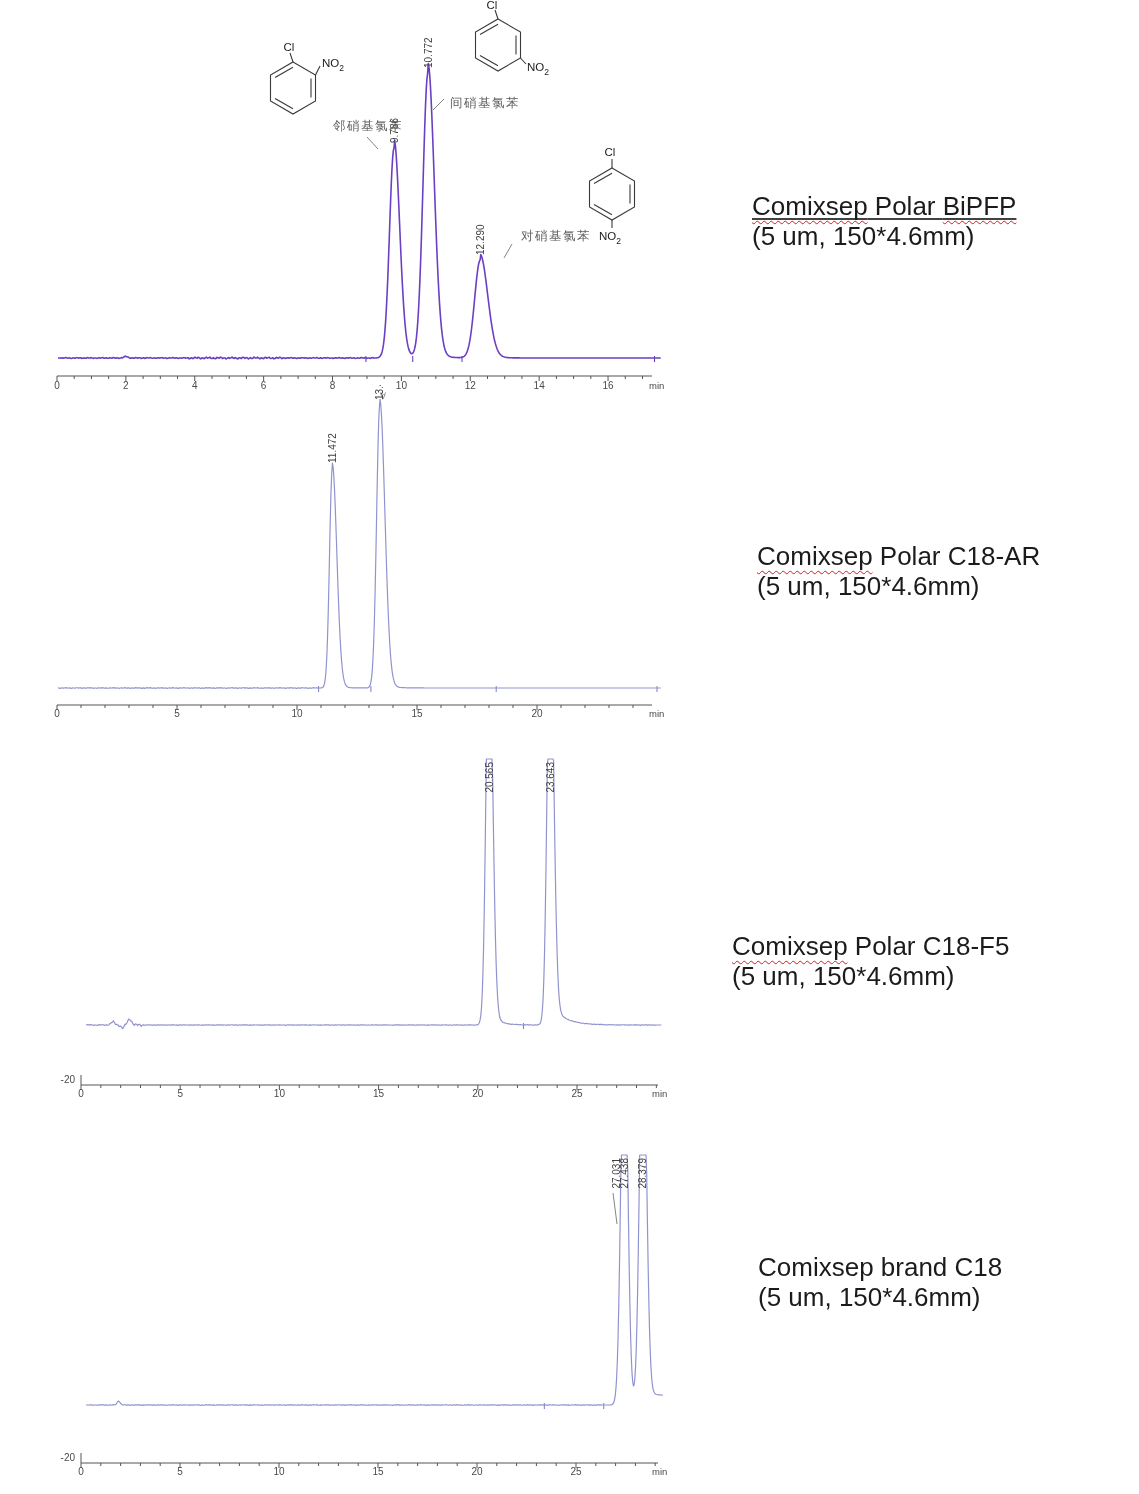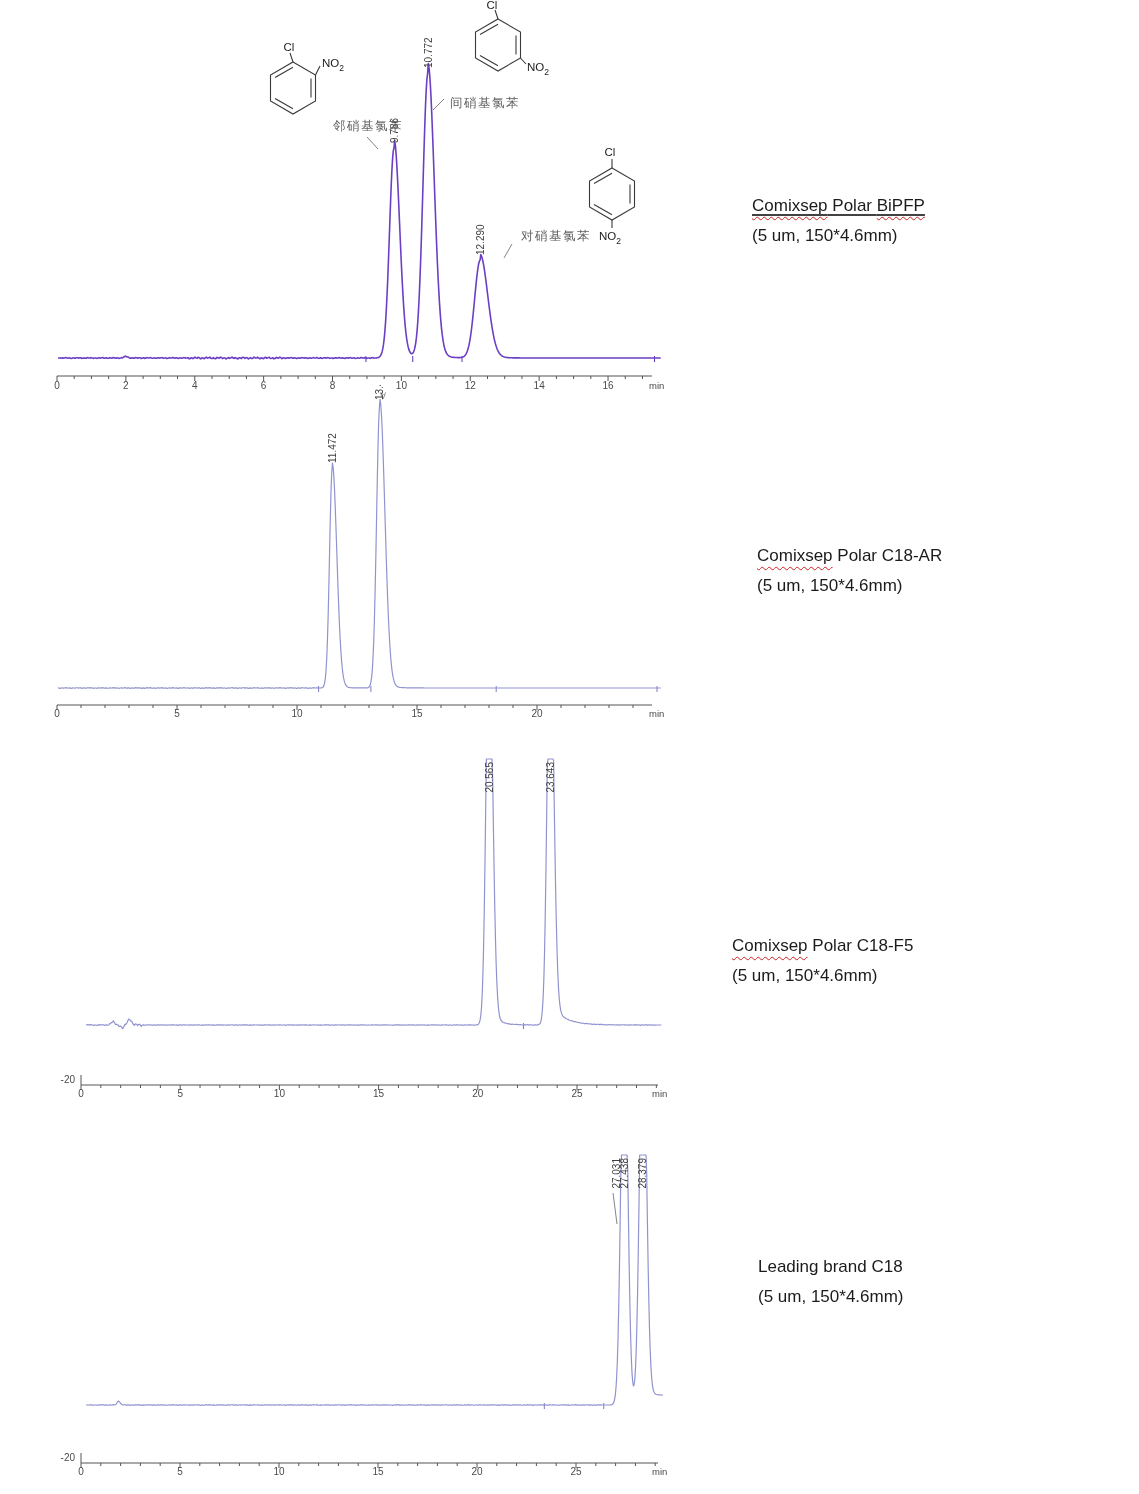--- a/index.html
+++ b/index.html
@@ -1,20 +1,20 @@
 <!DOCTYPE html>
 <html><head>
 <meta charset="utf-8">
 <style>
   html,body{margin:0;padding:0;background:#fff;}
   .page{position:relative;width:1139px;height:1494px;background:#ffffff;overflow:hidden;
         font-family:"Liberation Sans","DejaVu Sans",sans-serif;}
   svg.chart{position:absolute;left:0;}
   svg.mols{position:absolute;left:0;top:0;}
-  .col-label{position:absolute;color:#1b1b1b;font-size:17px;line-height:30px;white-space:nowrap;}
+  .col-label{position:absolute;color:#1b1b1b;font-size:26px;line-height:30px;white-space:nowrap;}
   .u-all{text-decoration:underline solid rgba(45,45,45,0.9) 1.5px;text-underline-offset:3px;}
   .wavy{text-decoration:underline wavy #cc2222 1px;text-underline-offset:5px;text-decoration-skip-ink:none;}
   .chart text{font-family:"Liberation Sans","DejaVu Sans",sans-serif;}
 </style>
 </head>
 <body>
 
 <div class="page">
 
   <svg id="chart-0" class="chart" width="700" height="400" viewBox="0 0 700 400" style="top: 0px;">
@@ -268,17 +268,17 @@
       </div>
       <div class="col-label" style="left: 757px; top: 541px;">
         <div><span><span class="wavy">Comixsep</span><span> Polar C18-AR</span></span></div>
         <div>(5 um, 150*4.6mm)</div>
       </div>
       <div class="col-label" style="left: 732px; top: 931px;">
         <div><span><span class="wavy">Comixsep</span><span> Polar C18-F5</span></span></div>
         <div>(5 um, 150*4.6mm)</div>
       </div>
       <div class="col-label" style="left: 758px; top: 1252px;">
-        <div><span><span>Leading brand C18</span></span></div>
+        <div><span><span>Comixsep brand C18</span></span></div>
         <div>(5 um, 150*4.6mm)</div>
       </div>
     </div>
 </div>
 
 </body></html>

